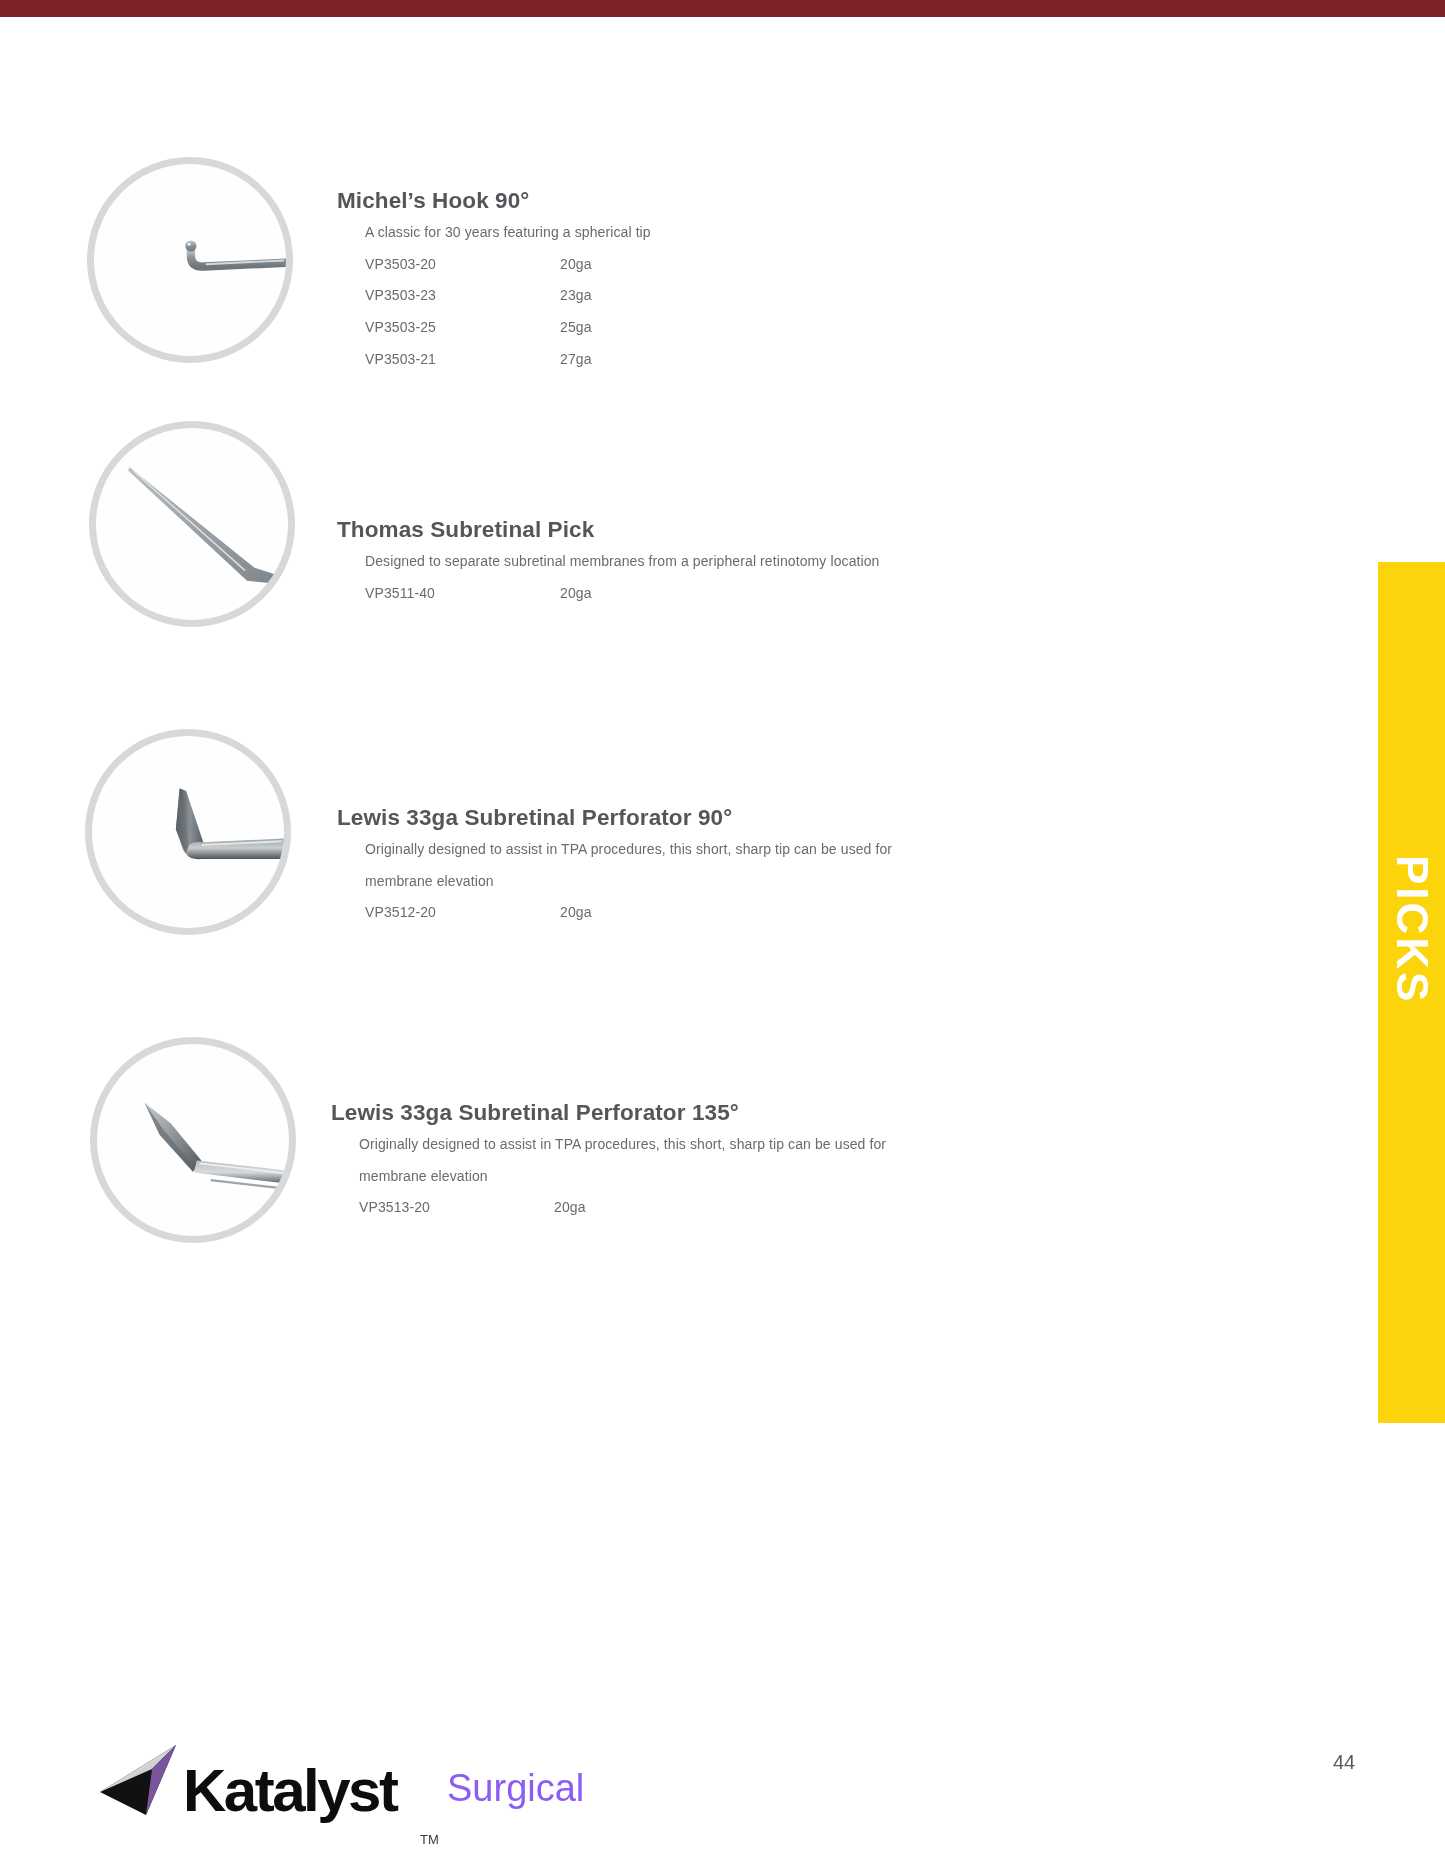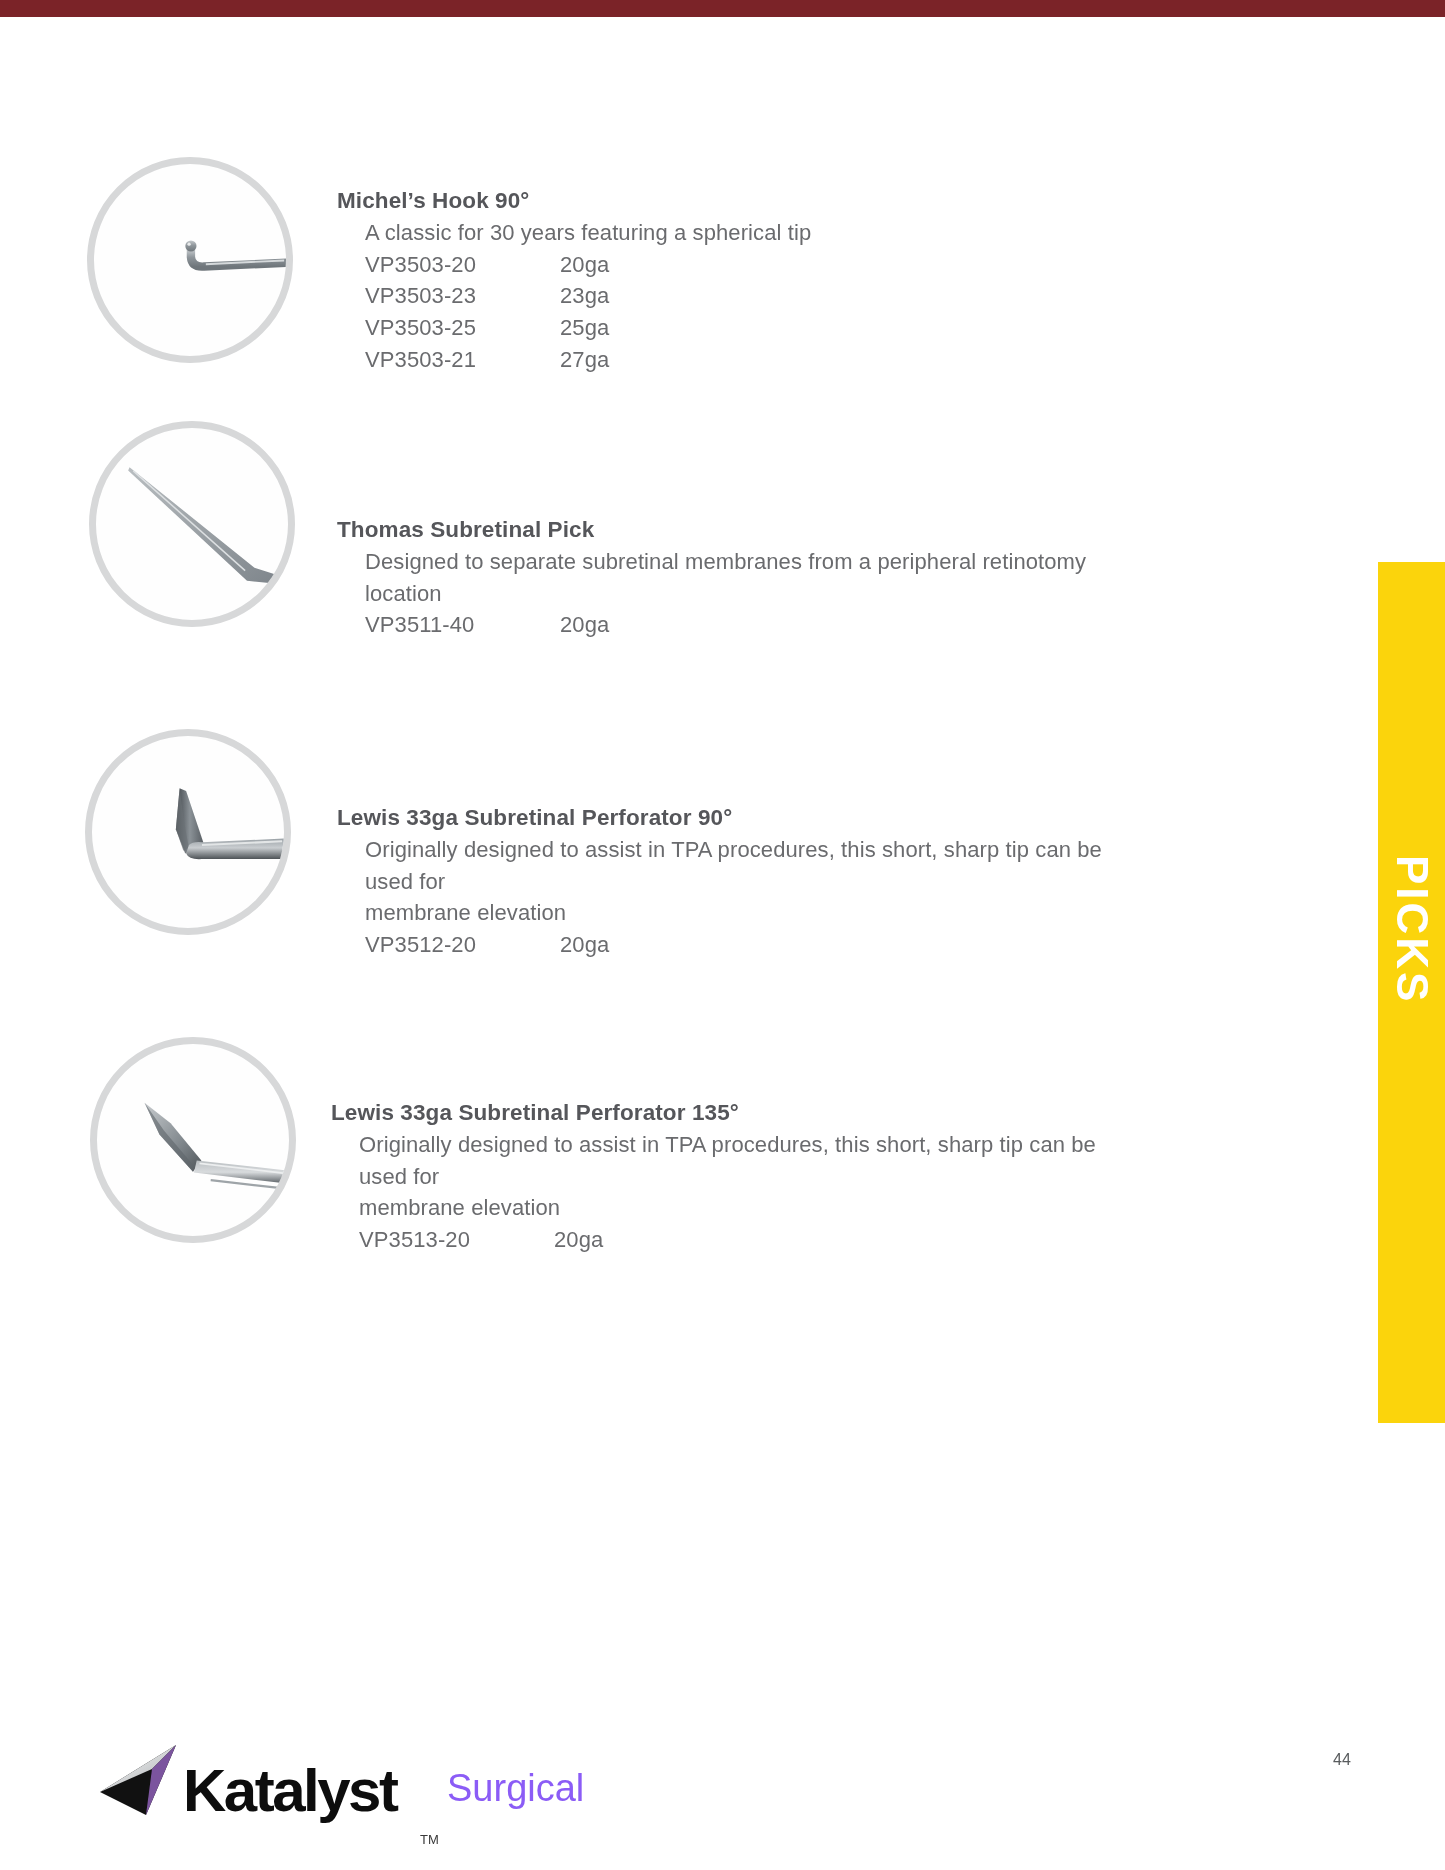--- a/index.html
+++ b/index.html
@@ -17,21 +17,21 @@
     border:7px solid #d7d8d9; background:#fefefe; overflow:hidden;
   }
   .circle svg { width:100%; height:100%; display:block; }
 
   .ptext { position:absolute; width:800px; }
   .ptitle {
     font-size:22.5px; font-weight:bold; color:#55565a;
     line-height:32px; letter-spacing:0.1px;
   }
   .desc, .prow {
-    font-size:22px; color:#6a6b6e; line-height:31.7px;
+    font-size:14px; color:#6a6b6e; line-height:31.7px;
     padding-left:28px; letter-spacing:0.1px;
   }
   .prow .code { display:inline-block; width:195px; }
 
   
   .p1-circle { left:87px;  top:157px; }
   .p2-circle { left:89px;  top:421px; }
   .p3-circle { left:85px;  top:729px; }
   .p4-circle { left:90px;  top:1037px; }
   
@@ -56,21 +56,21 @@
   .logo-mark { position:absolute; left:100px; top:1745px; width:76px; height:70px; }
   .brand-name {
     position:absolute; left:183px; top:1756px;
     font-size:60px; font-weight:bold; color:#0d0d0d; letter-spacing:-2.5px;text-align:center;
   }
   .brand-tm { position:absolute; left:420px; top:1832px; font-size:13px; color:#3a3a3a; letter-spacing:0; }
   .brand-sub {
     position:absolute; left:447px; top:1767px;
     font-size:38px; font-weight:400; color:#8b5cf6; letter-spacing:0px;
   }
-  .page-number { position:absolute; left:1333px; top:1751px; font-size:16px; color:#595c5e; }
+  .page-number { position:absolute; left:1333px; top:1751px; font-size:20px; color:#595c5e; }
 </style>
 </head>
 <body>
 
 <div id="page">
 
   <div class="top-bar" style="background: rgb(123, 35, 40);"></div>
 
   <div class="circle p1-circle">
     <svg viewBox="0 0 206 206">

